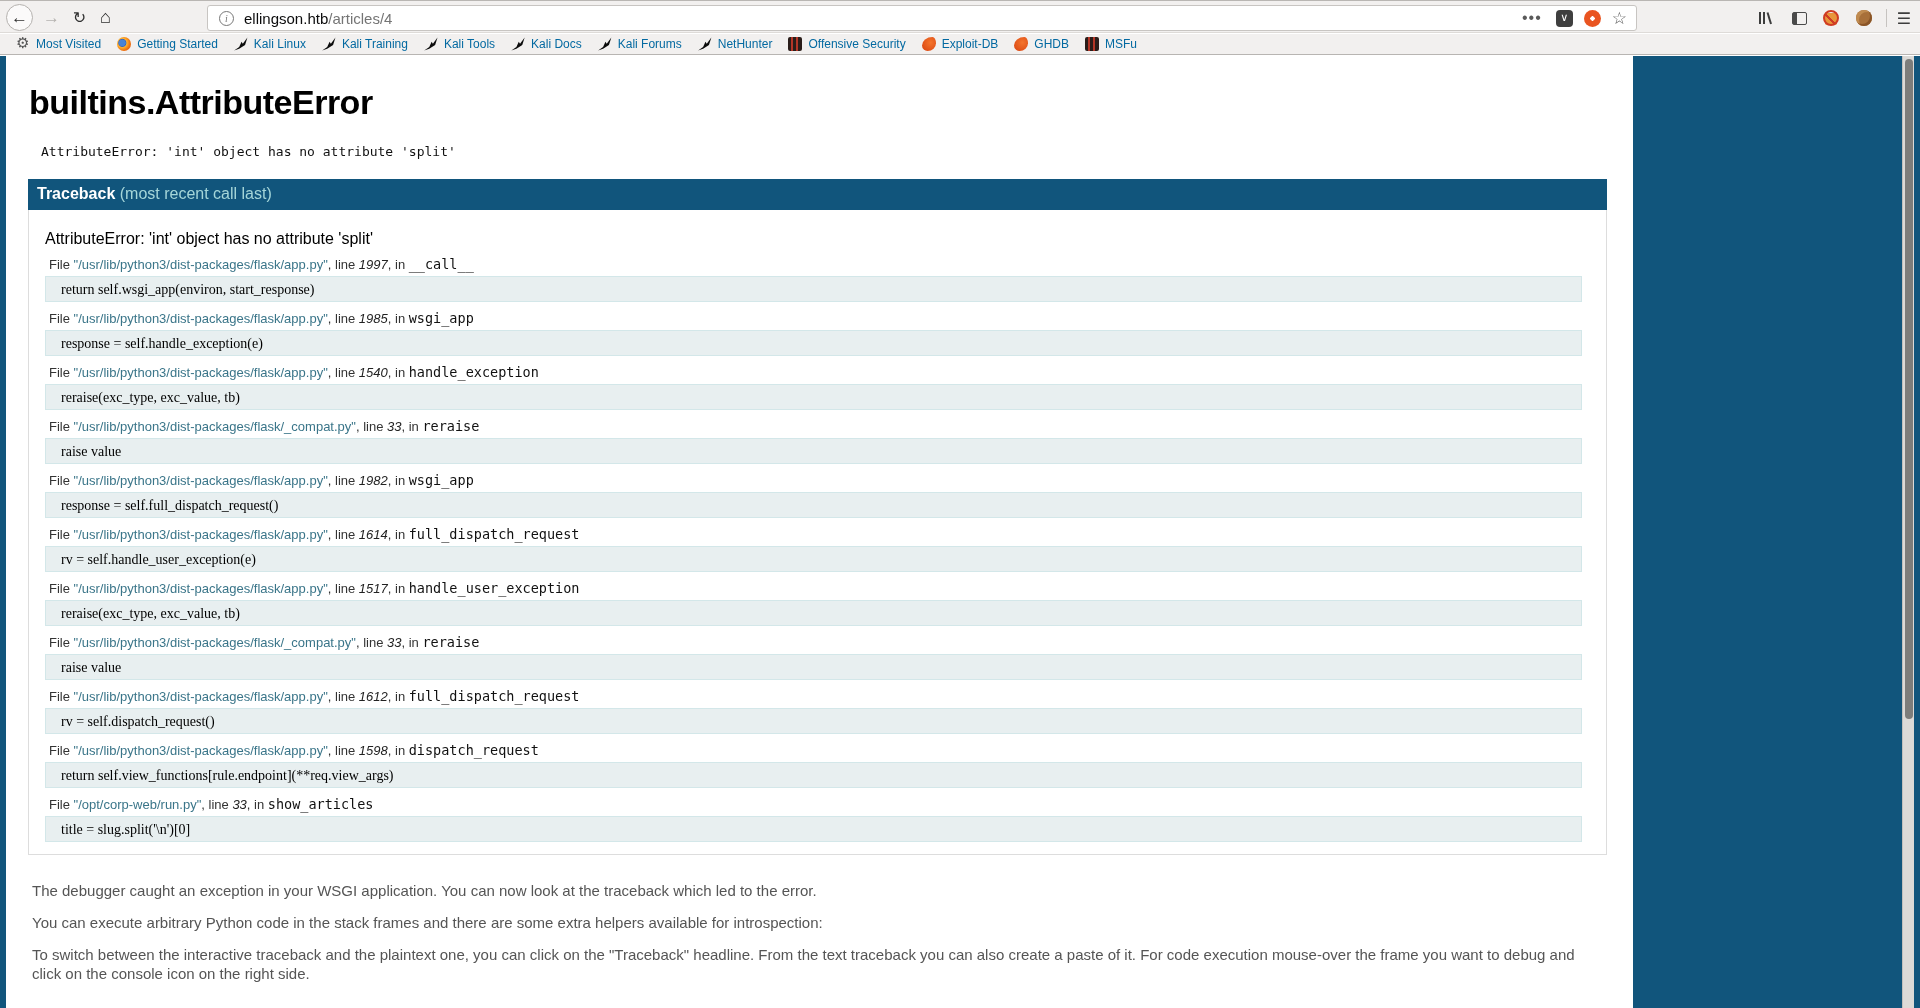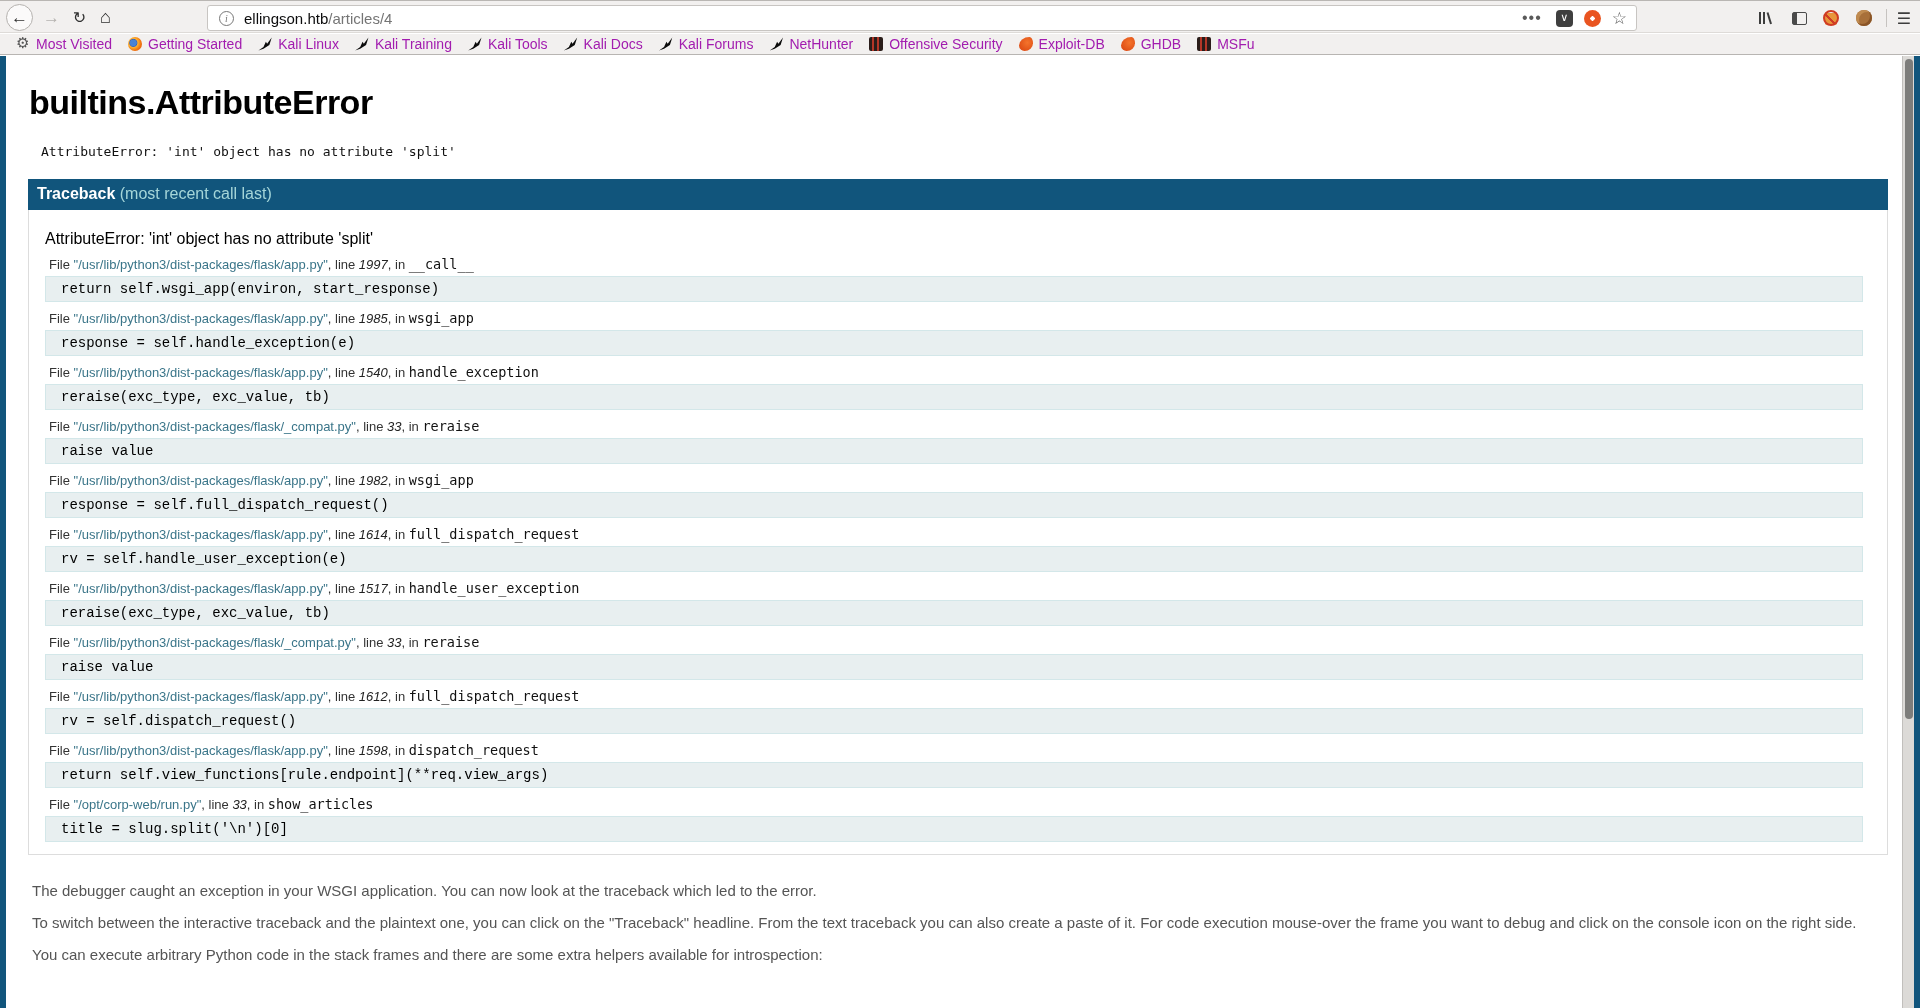--- a/index.html
+++ b/index.html
@@ -49,61 +49,61 @@
   .cookie-c { width:16px; height:16px; border-radius:50%; background:#a8703a;
               box-shadow: inset -2px -2px 0 #8a5527, inset 3px 2px 0 #c08b50; }
   .vsep { position:absolute; left:1886px; top:8px; width:1px; height:18px; background:#c6c3c0; }
   .burger { left:1894px; font-size:16px; }
 
   
   .bmbar { position:absolute; left:0; top:34px; width:1920px; height:21px;
            background:#f2f0ef; border-bottom:1px solid #b8b5b2;
            display:flex; align-items:center; padding-left:8px; }
   .bm { display:flex; align-items:center; padding:0 8px; height:100%; cursor:default; }
-  .bm-label { font-size:14px; color:#a21caf; white-space:nowrap; }
+  .bm-label { font-size:12px; color:#0369a1; white-space:nowrap; }
   .bm-icon { width:14px; height:14px; display:inline-block; margin-right:6px; flex:none;
              position:relative; }
   .bm-icon[data-name="gear-icon"]::before { content:"⚙"; font-size:15px; color:#555;
              position:absolute; left:0; top:-3px; }
   .bm-icon[data-name="firefox-icon"] { border-radius:50%;
      background: radial-gradient(circle at 38% 42%, #4a83d4 0 26%, #3464c2 30%,
                  #ffb12e 38%, #f0730f 64%, #d94e12 100%); }
   .bm-icon[data-name="kali-dragon-icon"] { background:#0d0d0d;
      clip-path: polygon(2% 96%, 38% 72%, 55% 34%, 64% 48%, 97% 4%, 80% 58%, 38% 84%); }
   .bm-icon[data-name="offsec-icon"], .bm-icon[data-name="msf-icon"] {
      border-radius:2px;
      background: linear-gradient(90deg,#2a1d1a 0 22%, #b33627 22% 38%, #2a1d1a 38% 58%,
                  #b33627 58% 74%, #2a1d1a 74% 100%); }
   .bm-icon[data-name="exploitdb-icon"] {
      background: radial-gradient(circle at 60% 40%, #f4742c, #d8420f);
      border-radius: 75% 25% 60% 40% / 60% 45% 55% 40%; }
 
   
   .page { position:absolute; left:0; top:56px; width:1920px; height:952px; background:#11557C; }
-  .content { position:absolute; left:6px; top:0; width:1908px; height:952px;
+  .content { position:absolute; left:6px; top:0; width:1627px; height:952px;
              background:#fff; overflow:hidden; }
   .debugger { padding:14px 26px 0 22px; }
 
   h1.exc-title { font-size:34px; font-weight:bold; color:#000; margin:12px 0 0 1px;
                  line-height:40px; letter-spacing:-0.5px; }
   .errormsg { font-family:"DejaVu Sans Mono", monospace; font-size:13px; color:#111;
               margin:22px 0 0 13px; }
 
   h2.tb-head { margin-top:20px; background:#11557C; color:#fff; font-size:16px;
                font-weight:bold; padding:6px 9px 7px 9px; }
   h2.tb-head em { font-style:normal; font-weight:normal; color:#A5D6D9; }
 
   .tb-box { border:1px solid #ddd; border-top:none; padding:4px 20px 10px 8px; }
   .frame { padding:2px 2px; }
   .frame h4 { font-size:13px; font-weight:normal; color:#333; margin:4px 5px 4px 10px; }
   .frame .lbl { color:#333; }
   .frame cite.filename { font-style:normal; color:#3a7589; }
   .frame em.lineno { font-style:italic; color:#222; }
   .frame code.func { font-family:"DejaVu Sans Mono", monospace; font-size:13.5px; color:#111; }
-  .frame pre { font-family:Liberation Mono, monospace; font-size:14px; line-height:17px;
+  .frame pre { font-family:Liberation Serif, serif; font-size:14px; line-height:17px;
                margin:0 2px 0 6px; padding:4px 0 3px 15px;
                background:#E8EFF0; border:1px solid #D3E7E9; white-space:pre-wrap; cursor:pointer; }
   blockquote.final-error { margin:16px 0 2px 8px; font-size:16px; color:#000; }
 
   .explanation { margin:26px 12px 0 4px; color:#555; font-size:15px; line-height:19px; }
   .explanation p { margin-bottom:13px; }
 
   
   .scroll-track { position:absolute; right:6px; top:0; width:12px; height:952px;
                   background:#dcdad7; border-left:1px solid #c1bfbc; }
@@ -277,22 +277,22 @@
           </div>
 
           <div class="frame" data-name="traceback-frame">
             <h4 data-name="frame-location"><span class="lbl" data-name="frame-file-label">File </span><cite class="filename" data-name="frame-file-path">"/opt/corp-web/run.py"</cite><span class="lbl" data-name="frame-line-label">, line </span><em class="lineno" data-name="frame-line-number">33</em><span class="lbl" data-name="frame-in-label">, in </span><code class="func" data-name="frame-function-name">show_articles</code></h4>
             <pre data-name="frame-code-line">title = slug.split('\n')[0]</pre>
           </div>
         </div>
 
       <div class="explanation" data-name="debugger-explanation">
         <p data-name="explanation-paragraph">The debugger caught an exception in your WSGI application. You can now look at the traceback which led to the error.</p>
+        <p data-name="explanation-paragraph">You can execute arbitrary Python code in the stack frames and there are some extra helpers available for introspection:</p>
         <p data-name="explanation-paragraph">To switch between the interactive traceback and the plaintext one, you can click on the "Traceback" headline. From the text traceback you can also create a paste of it. For code execution mouse-over the frame you want to debug and click on the console icon on the right side.</p>
-        <p data-name="explanation-paragraph">You can execute arbitrary Python code in the stack frames and there are some extra helpers available for introspection:</p>
       </div>
     </div>
   </div>
 
   <div class="scroll-track" data-name="scrollbar-track">
     <div class="scroll-thumb" data-name="scrollbar-thumb"></div>
   </div>
 </div>
 
 </body></html>

